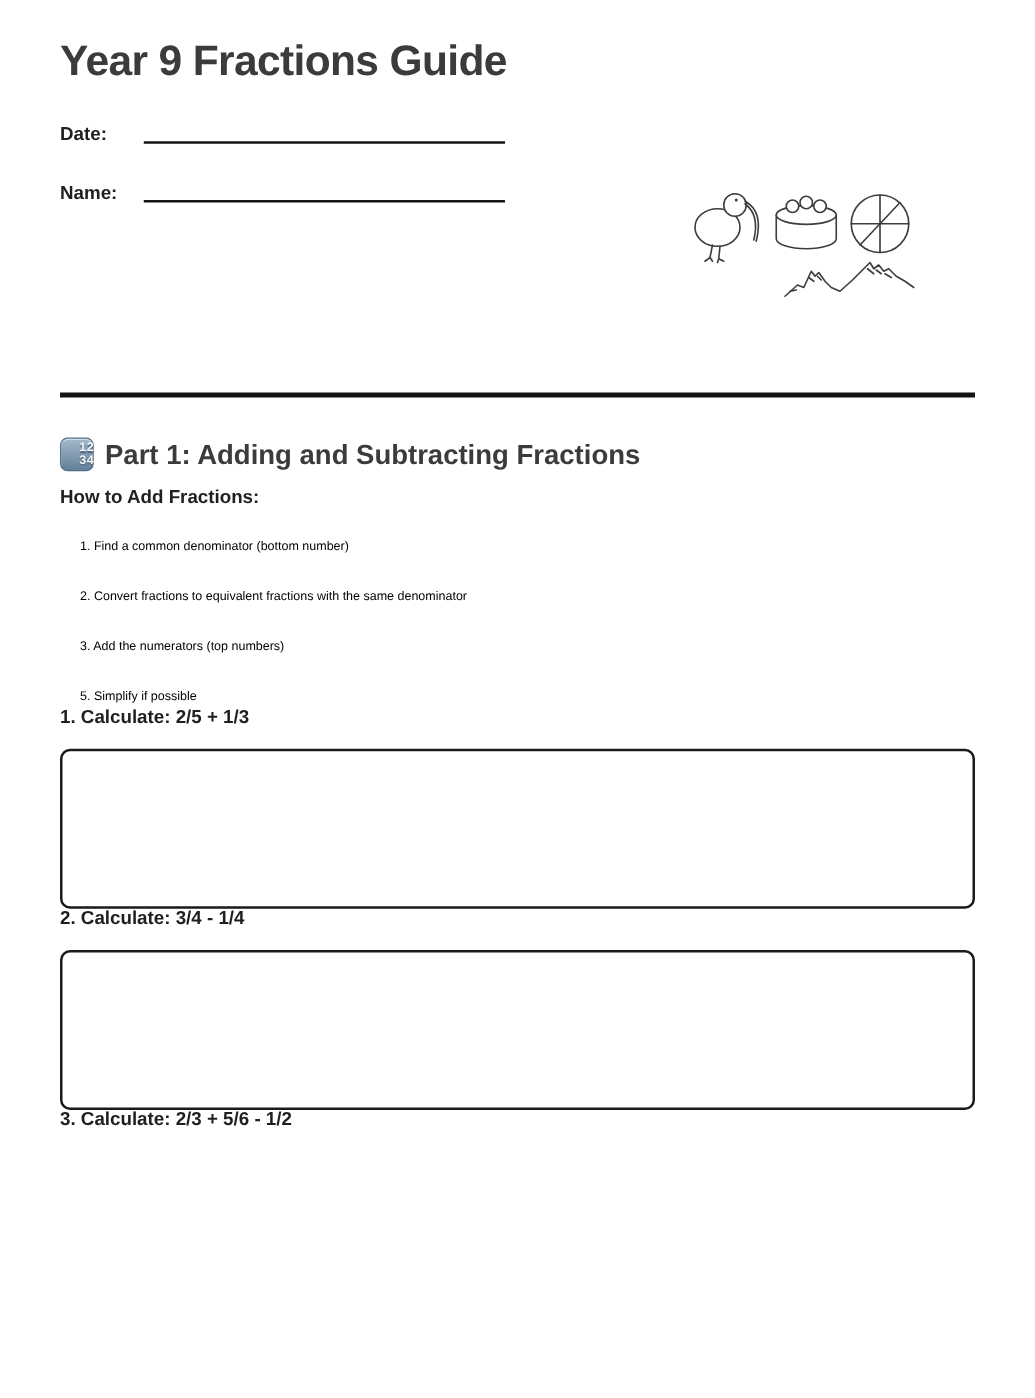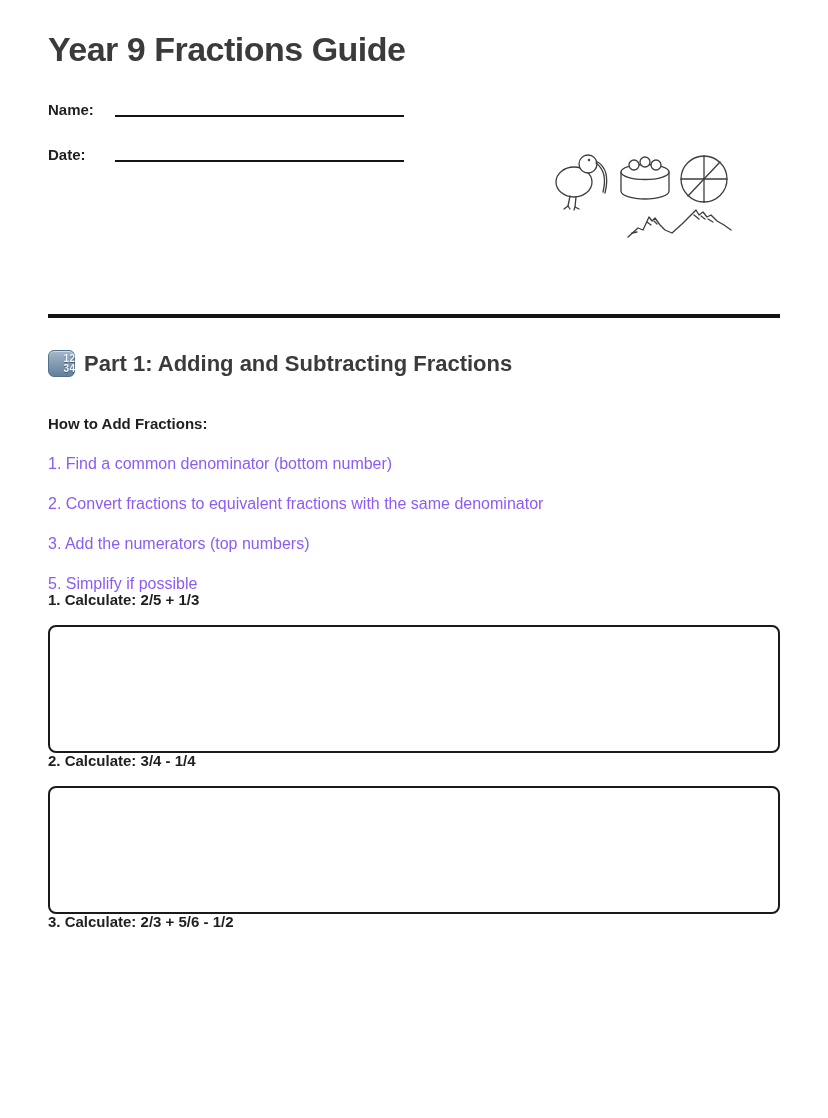--- a/index.html
+++ b/index.html
@@ -82,31 +82,32 @@
   }
   .numbers-emoji span {
     font-size: 10px;
     line-height: 10px;
     font-weight: 700;
     color: #f4f6f8;
     text-shadow: 0 1px 1px rgba(40,60,80,0.7);
     letter-spacing: 0.5px;
   }
   p.sub-heading {
-    margin-top: 37px;
+    margin-top: 11px;
     font-size: 15px;
     line-height: 17px;
     font-weight: 700;
     color: #1f1f1f;
   }
   p.step {
     margin-top: 24px;
-    font-size: 16px;
-    line-height: 16px;
-    color: #8b5cf6;
+    font-size: 10px;
+    line-height: 16px;
+    color: #000000;
+    margin-left: 16px;
   }
   p.example {
     margin-top: 24px;
     font-size: 15px;
     line-height: 16px;
     color: #333333;
   }
   p.example .example-label { font-weight: 700; color: #1f1f1f; }
   p.problem-label {
     font-size: 15px;
@@ -125,27 +126,27 @@
   .sketch { stroke: #3d3d3d; stroke-width: 1.3; fill: none; stroke-linecap: round; stroke-linejoin: round; }
   .sketch-fill { stroke: #3d3d3d; stroke-width: 1.3; fill: #ffffff; stroke-linecap: round; stroke-linejoin: round; }
 </style>
 </head>
 <body>
 
 <div class="page">
 
   <h1 class="doc-title">Year 9 Fractions Guide</h1>
 
+  <div class="field-row date-row">
+    <span class="field-label">Date:</span>
+    <span class="field-line"></span>
+  </div>
+
   <div class="field-row name-row">
     <span class="field-label">Name:</span>
-    <span class="field-line"></span>
-  </div>
-
-  <div class="field-row date-row">
-    <span class="field-label">Date:</span>
     <span class="field-line"></span>
   </div>
 
   <div class="header-art">
     <svg width="185" height="95" viewBox="0 0 185 95" xmlns="http://www.w3.org/2000/svg">
       <g>
         <ellipse class="sketch-fill" cx="26" cy="36" rx="18" ry="15"></ellipse>
         <circle class="sketch-fill" cx="40" cy="18" r="9"></circle>
         <path class="sketch" d="M48,15 Q63,23 57,47"></path>
         <path class="sketch" d="M48,17 Q60,26 55,46"></path>

